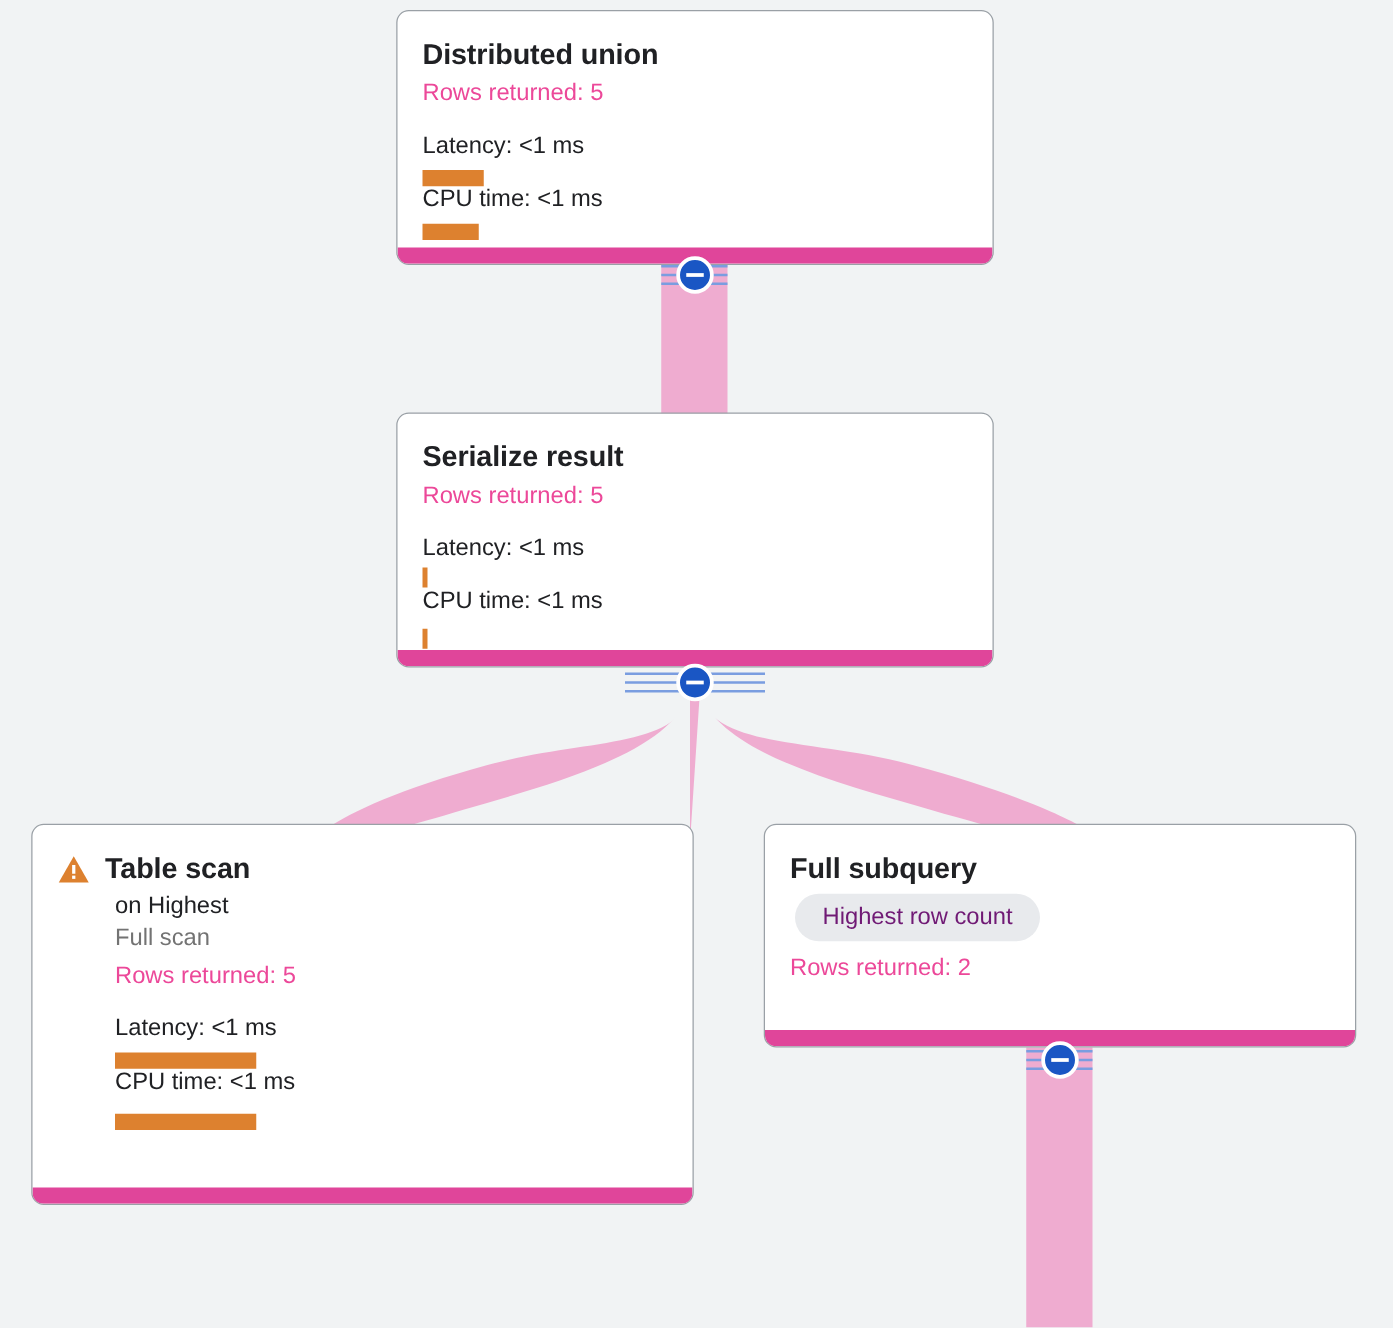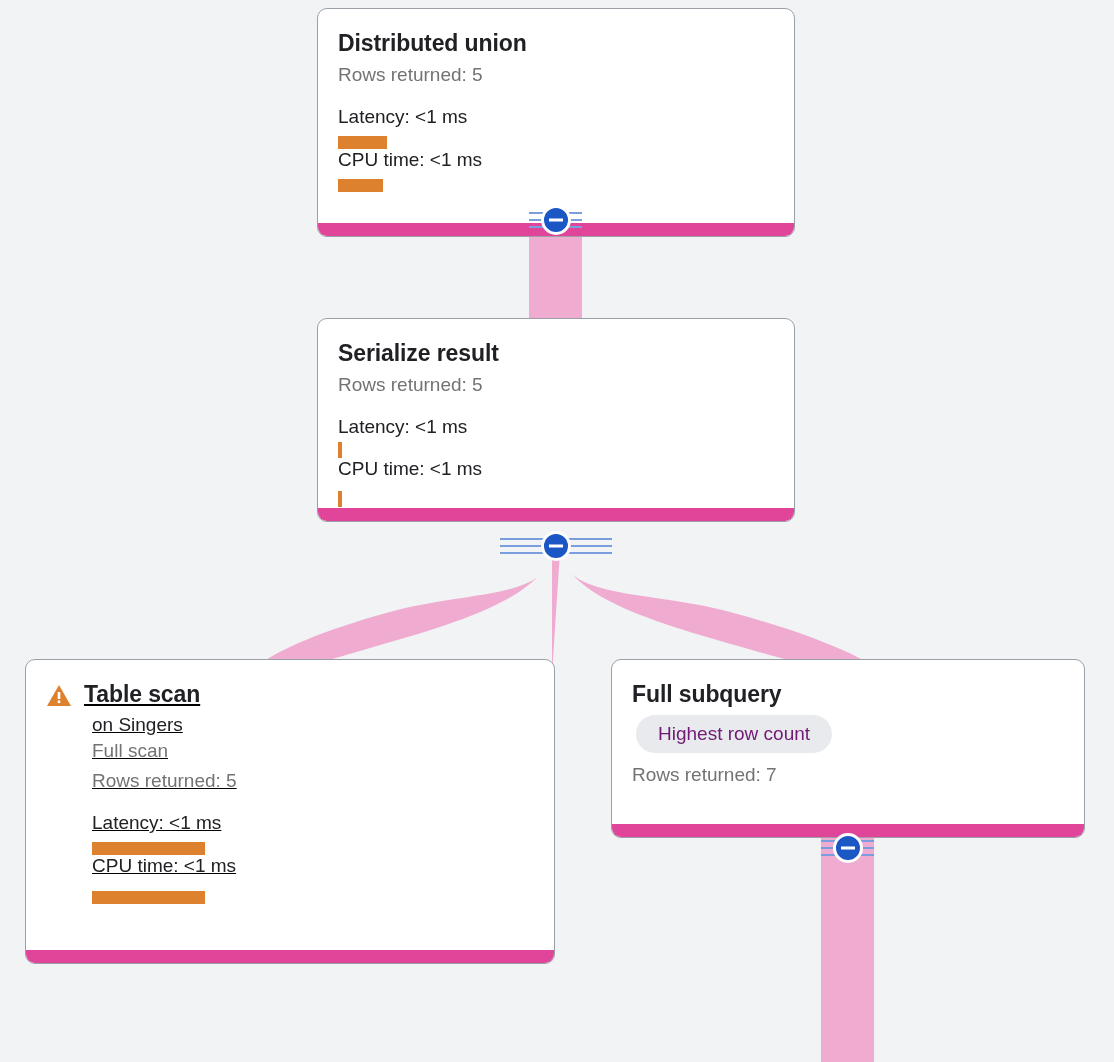--- a/index.html
+++ b/index.html
@@ -69,21 +69,21 @@
     font-size: 19px;
     color: #202124;
     line-height: 26px;
     margin-top: 6px;
   }
   .subline.muted {
     color: #737373;
   }
   .rows-line {
     font-size: 19px;
-    color: #737373;
+    color: #ec4899;
     line-height: 26px;
     margin-top: 5px;
   }
   .chips {
     margin-top: 7px;
   }
   .chip {
     display: inline-block;
     background: #e8eaed;
     color: #701a75;
@@ -170,21 +170,21 @@
              L 552 668
              L 552 548 Z" fill="#efacd0"></path>
     <path d="M 560 552
              C 572 600, 665 625, 745 648
              C 790 661, 825 670, 842 674
              L 552 674 Z" fill="#f1f3f4"></path>
 
     <rect x="821" y="838" width="53" height="224" fill="#efacd0"></rect>
   </svg>
 
-  <div class="node" style="left:317px; top:8px; width:478px; height:229px;">
+  <div class="node" style="left:317px; top:8px; width:478px; height:204px;">
     <div class="node-body">
       <div class="title-row">
         <div class="node-title">Distributed union</div>
       </div>
       <div class="rows-line">Rows returned: 5</div>
       <div class="metrics">
         <div style="width:210px;">
           <div class="metric-label">Latency: &lt;1 ms</div>
           <div class="metric-bar" style="width:49px;"></div>
         </div>
@@ -197,21 +197,21 @@
     <div class="node-footer"></div>
   </div>
 
   <div class="collapse-rails" style="left:529px; top:210px; width:53px;">
     <span></span>
       <span></span>
       <span></span>
   </div>
   <div class="collapse-btn" style="left:541px; top:205px;"></div>
 
-  <div class="node" style="left:317px; top:318px; width:478px; height:204px;">
+  <div class="node" style="left:317px; top:330px; width:478px; height:204px;">
     <div class="node-body">
       <div class="title-row">
         <div class="node-title">Serialize result</div>
       </div>
       <div class="rows-line">Rows returned: 5</div>
       <div class="metrics">
         <div style="width:210px;">
           <div class="metric-label">Latency: &lt;1 ms</div>
           <div class="metric-bar" style="width:4px; height:16px; margin-top:4px;"></div>
         </div>
@@ -224,31 +224,31 @@
     <div class="node-footer"></div>
   </div>
 
   <div class="collapse-rails" style="left:500px; top:536px; width:112px;">
     <span></span>
       <span></span>
       <span></span>
   </div>
   <div class="collapse-btn" style="left:541px; top:531px;"></div>
 
-  <div class="node" style="left:25px; top:659px; width:530px; height:305px;text-decoration:underline;">
+  <div class="node" style="left:25px; top:659px; width:530px; height:305px;">
     <div class="node-body">
       <div class="title-row">
         <svg class="warn-icon" width="26" height="24" viewBox="0 0 26 24">
           <path d="M13 1 L25 22 L1 22 Z" fill="#dd812f"></path>
           <rect x="11.7" y="8" width="2.6" height="7" fill="#ffffff"></rect>
           <rect x="11.7" y="16.5" width="2.6" height="2.6" fill="#ffffff"></rect>
         </svg>
         <div class="node-title">Table scan</div>
       </div>
-      <div class="subline" style="margin-left:46px; margin-top:4px;">on Singers</div>
+      <div class="subline" style="margin-left:46px; margin-top:4px;">on Highest</div>
       <div class="subline muted" style="margin-left:46px; margin-top:0;">Full scan</div>
       <div class="rows-line" style="margin-left:46px; margin-top:4px;">Rows returned: 5</div>
       <div class="metrics" style="margin-left:46px;">
         <div style="width:210px;">
           <div class="metric-label">Latency: &lt;1 ms</div>
           <div class="metric-bar" style="width:113px;"></div>
         </div>
         <div>
           <div class="metric-label">CPU time: &lt;1 ms</div>
           <div class="metric-bar" style="width:113px; margin-top:14px;"></div>
@@ -259,21 +259,21 @@
   </div>
 
   <div class="node" style="left:611px; top:659px; width:474px; height:179px;">
     <div class="node-body">
       <div class="title-row">
         <div class="node-title">Full subquery</div>
       </div>
       <div class="chips" style="margin-left:4px;">
         <div class="chip">Highest row count</div>
       </div>
-      <div class="rows-line" style="margin-top:3px;">Rows returned: 7</div>
+      <div class="rows-line" style="margin-top:3px;">Rows returned: 2</div>
     </div>
     <div class="node-footer"></div>
   </div>
 
   <div class="collapse-rails" style="left:821px; top:838px; width:53px;">
     <span></span>
       <span></span>
       <span></span>
   </div>
   <div class="collapse-btn" style="left:833px; top:833px;"></div>

